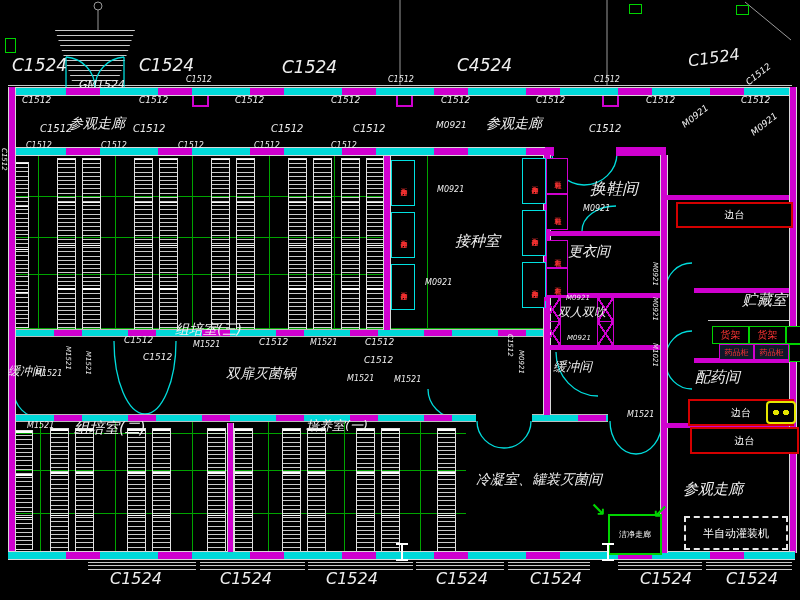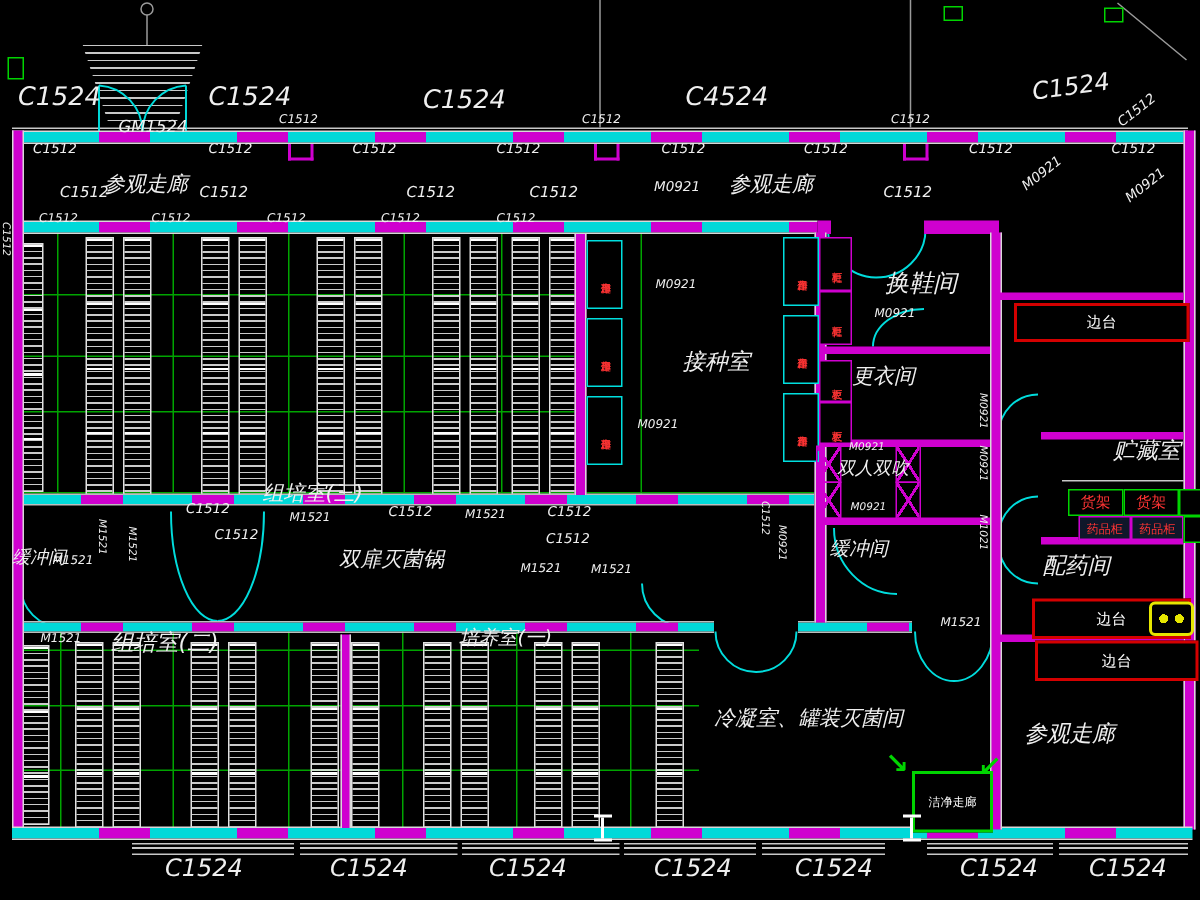--- a/index.html
+++ b/index.html
@@ -225,20 +225,21 @@
   <div class="shelfbox" style="left:786px;top:326px;width:13px;height:16px"></div>
   <div class="medbox" style="left:719px;top:344px;width:33px;height:14px">药品柜</div>
   <div class="medbox" style="left:754px;top:344px;width:33px;height:14px">药品柜</div>
   <div class="shelfbox" style="left:789px;top:344px;width:11px;height:16px"></div>
   <div class="redbench" style="left:688px;top:399px;width:102px;height:23px">边台</div>
   <div class="sink" style="left:766px;top:401px;width:26px;height:19px"></div>
   <div class="redbench" style="left:690px;top:427px;width:105px;height:23px">边台</div>
   <div class="sterbox" style="left:608px;top:514px;width:50px;height:37px">洁净走廊</div>
   <i class="arrow" style="left:590px;top:498px">↘</i>
   <i class="arrow" style="left:652px;top:500px">↙</i>
+  <div class="fillbox" style="left:684px;top:516px;width:100px;height:30px">半自动灌装机</div>
 
   <span class="lbl" style="left:12px;top:57px;font-size:17px">C1524</span>
   <span class="lbl" style="left:139px;top:57px;font-size:17px">C1524</span>
   <span class="lbl" style="left:282px;top:59px;font-size:17px">C1524</span>
   <span class="lbl" style="left:457px;top:57px;font-size:17px">C4524</span>
   <span class="lbl" style="left:688px;top:50px;font-size:16px;transform:rotate(-8deg)">C1524</span>
   <span class="lbl" style="left:744px;top:70px;font-size:9px;transform:rotate(-38deg)">C1512</span>
   <span class="lbl" style="left:680px;top:112px;font-size:9px;transform:rotate(-38deg)">M0921</span>
   <span class="lbl" style="left:749px;top:120px;font-size:9px;transform:rotate(-38deg)">M0921</span>
   <span class="lbl" style="left:79px;top:79px;font-size:11px">GM1524</span>

